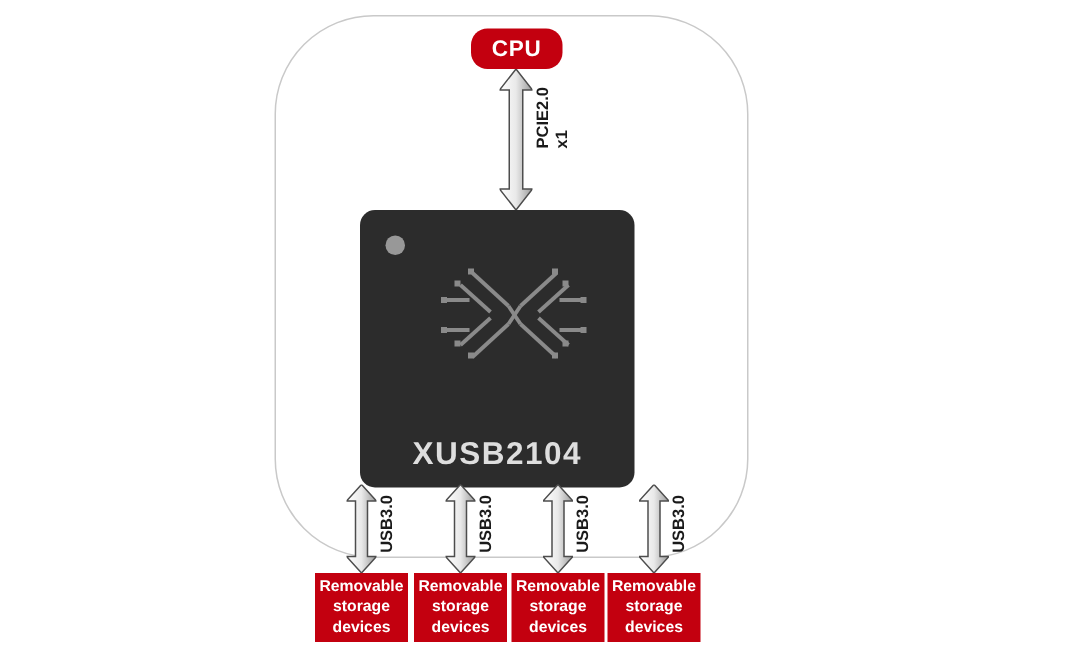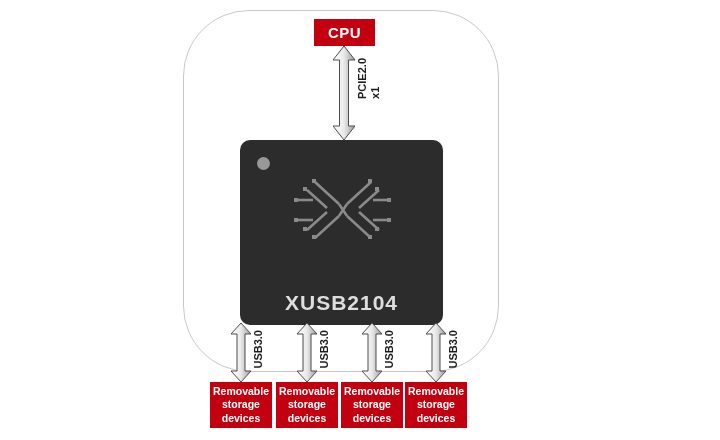--- a/index.html
+++ b/index.html
@@ -13,30 +13,30 @@
     font-family:"Liberation Sans", sans-serif;overflow:hidden;
   }
   .boundary{
     position:absolute;left:183px;top:10px;width:314px;height:360px;
     border:1.6px solid var(--border);border-radius:66px;background:#fff;
   }
   .cpu{
     position:absolute;left:314px;top:19px;width:61px;height:27px;
     background:var(--red);color:#fff;font-weight:bold;font-size:15px;
     letter-spacing:.5px;display:flex;align-items:center;justify-content:center;
-    border-radius:0;
+    border-radius:11px;
   }
   .arrow{position:absolute;}
   .vlabel{
     position:absolute;writing-mode:vertical-rl;transform:rotate(180deg);
     font-size:11px;font-weight:bold;color:#1a1a1a;line-height:13px;
     white-space:nowrap;
   }
   .chip{
-    position:absolute;left:240px;top:140px;width:203px;height:185px;
+    position:absolute;left:240px;top:140px;width:183px;height:185px;
     background:var(--chip);border-radius:10px;
   }
   .pin-dot{
     position:absolute;left:17px;top:17px;width:13px;height:13px;
     border-radius:50%;background:#989898;
   }
   .chip-logo{position:absolute;left:43px;top:22px;}
   .chip-name{
     position:absolute;left:0;right:0;bottom:10px;text-align:center;
     color:#dedede;font-size:21px;font-weight:bold;letter-spacing:1px;

